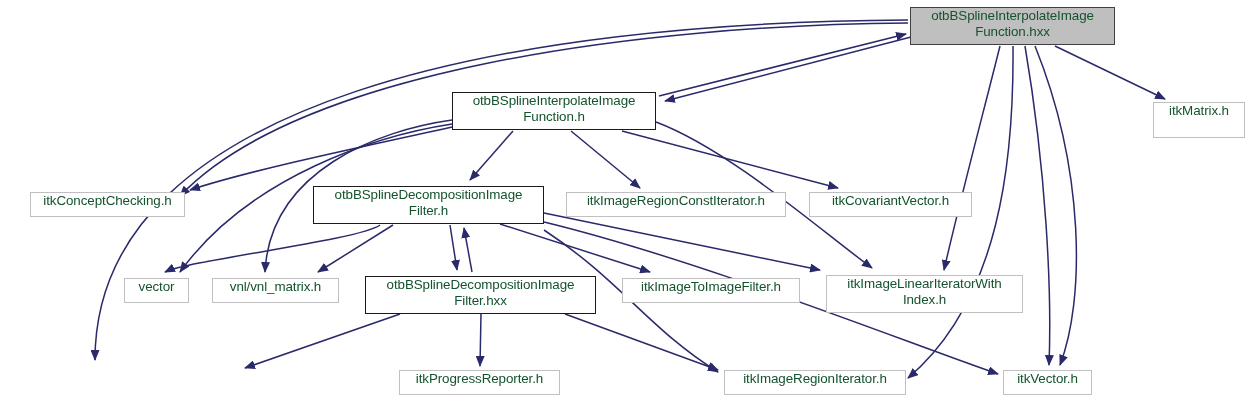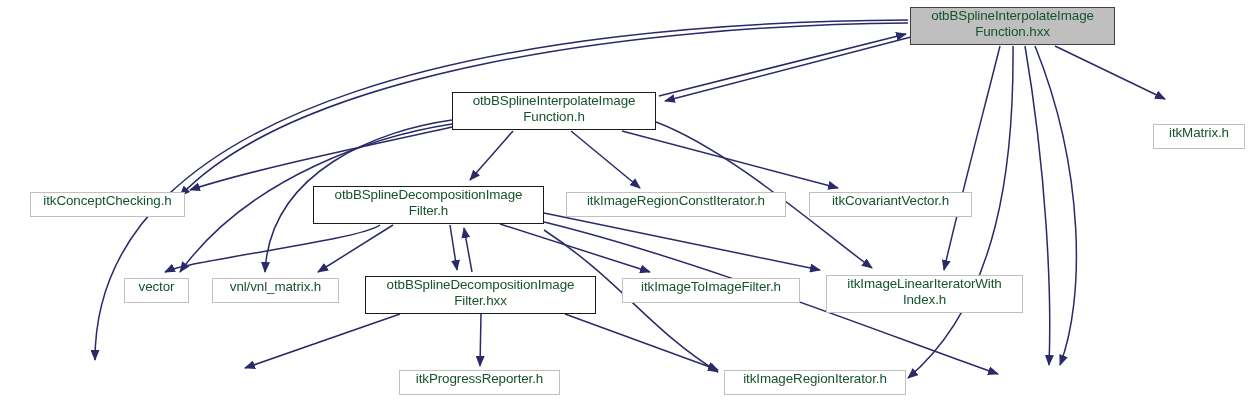--- a/index.html
+++ b/index.html
@@ -120,21 +120,21 @@
   <div class="node current" style="left:910px; top:7px; width:205px; height:38px;">
     <span class="node-label">otbBSplineInterpolateImage
 Function.hxx</span>
   </div>
 
   <div class="node strong" style="left:452px; top:92px; width:204px; height:38px;">
     <span class="node-label">otbBSplineInterpolateImage
 Function.h</span>
   </div>
 
-  <div class="node" style="left:1153px; top:102px; width:92px; height:25px;margin-top:22px;">
+  <div class="node" style="left:1153px; top:102px; width:92px; height:36px;">
     <span class="node-label">itkMatrix.h</span>
   </div>
 
   <div class="node" style="left:30px; top:192px; width:155px; height:25px;">
     <span class="node-label">itkConceptChecking.h</span>
   </div>
 
   <div class="node strong" style="left:313px; top:186px; width:231px; height:38px;">
     <span class="node-label">otbBSplineDecompositionImage
 Filter.h</span>
@@ -172,14 +172,17 @@
 
 
   <div class="node" style="left:399px; top:370px; width:161px; height:25px;">
     <span class="node-label">itkProgressReporter.h</span>
   </div>
 
   <div class="node" style="left:724px; top:370px; width:182px; height:25px;">
     <span class="node-label">itkImageRegionIterator.h</span>
   </div>
 
+  <div class="node" style="left:1003px; top:370px; width:89px; height:25px;">
+    <span class="node-label">itkVector.h</span>
+  </div>
 
 </div>
 
 </body></html>

